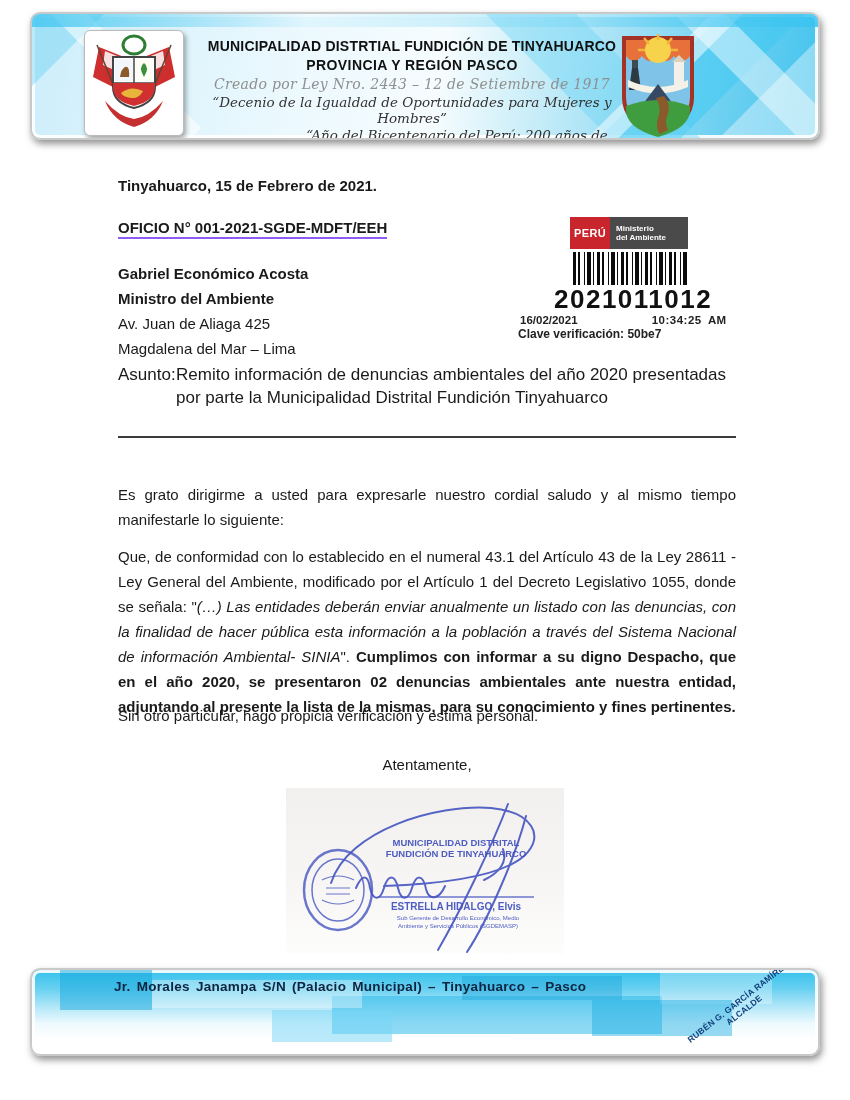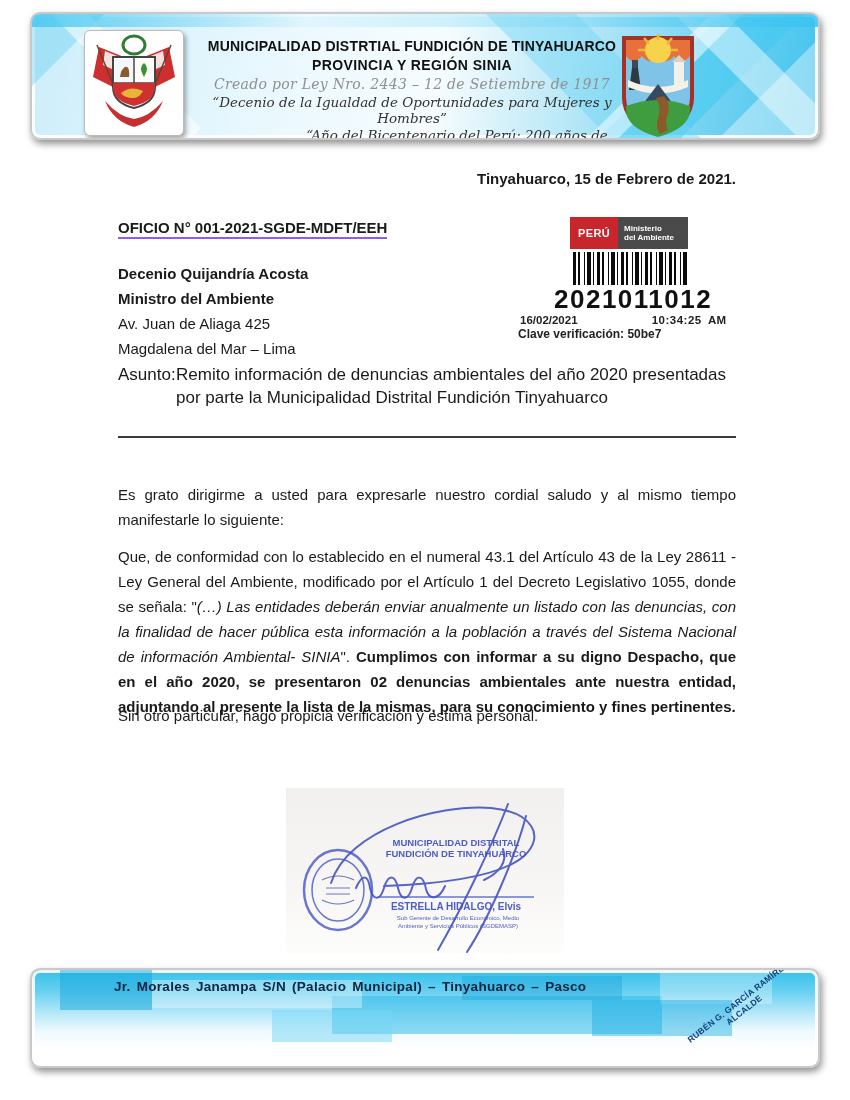--- a/index.html
+++ b/index.html
@@ -34,30 +34,30 @@
   .hdr-l4 { font-family:"DejaVu Serif", serif; font-style:italic; font-size:13.5px; color:#333; margin-top:2px; }
   .hdr-l5 { font-family:"DejaVu Serif", serif; font-style:italic; font-size:13.5px; color:#333; margin-top:1px; padding-left:90px; }
 
   .emblem { position:absolute; border-radius:6px; }
   .emblem-left  { left:52px; top:16px; width:100px; height:106px; background:#fff; box-shadow:2px 3px 5px rgba(0,0,0,.35); border:1px solid #bbb; }
   .emblem-right { left:584px; top:14px; width:84px; height:112px; }
 
   
   .abs { position:absolute; }
   .body-col { left:118px; width:618px; }
-  .dateline { top:170px; text-align:right; font-weight:bold; font-size:15px; }
+  .dateline { top:177px; text-align:left; font-weight:bold; font-size:15px; }
   .oficio   { top:219px; font-size:15px; font-weight:bold; }
   .oficio span { border-bottom:2px solid #8b5cf6; padding-bottom:1px; }
   .recipient { top:261px; font-size:15px; line-height:25px; }
   .recipient .b { font-weight:bold; }
 
   
   .minam { left:518px; top:217px; width:222px; }
   .minam-logo { display:flex; margin-left:52px; width:118px; height:32px; }
-  .minam-peru { width:48px; background:#c8252c; color:#fff; font-size:11px; font-weight:bold; display:flex; align-items:center; justify-content:center; letter-spacing:.3px; }
+  .minam-peru { width:40px; background:#c8252c; color:#fff; font-size:11px; font-weight:bold; display:flex; align-items:center; justify-content:center; letter-spacing:.3px; }
   .minam-min  { flex:1; background:#4a4a4a; color:#fff; font-size:8px; line-height:9.5px; display:flex; flex-direction:column; justify-content:center; padding-left:6px;font-weight:bold; }
   .barcode { margin:3px 0 0 55px; width:116px; height:33px;
     background:repeating-linear-gradient(90deg,#0b0b0b 0 3px,#fff 3px 5px,#0b0b0b 5px 7px,#fff 7px 11px,#0b0b0b 11px 12px,#fff 12px 14px,#0b0b0b 14px 18px,#fff 18px 20px,#0b0b0b 20px 21px,#fff 21px 24px); }
   .stampnum { margin-left:36px; font-size:26px; font-weight:bold; letter-spacing:1.5px; color:#111; line-height:28px; }
   .stamprow { display:flex; justify-content:space-between; font-size:11.5px; font-weight:bold; color:#222; padding:1px 14px 0 2px; }
   .stamprow .t { letter-spacing:.5px; }
   .stampver { text-align:left; padding-right:10px; font-size:12px; font-weight:bold; color:#222; margin-top:1px; }
 
   .subject { top:363px; display:flex; font-size:17px; line-height:23px; font-weight:normal;justify-content:flex-end; }
   .subject .lbl { width:58px; flex:none; }
@@ -70,21 +70,21 @@
   .p2 { top:544px; }
   .p3 { top:703px; }
   .p2 .it { font-style:italic; }
   .p2 .bd { font-weight:bold; }
   .closing { top:756px; text-align:center; font-size:15px; }
 
   .sig-wrap { left:286px; top:788px; width:278px; height:166px;
     background:linear-gradient(180deg,#f1f0ee 0%,#f7f6f4 60%,#fdfdfc 100%); }
 
   
-  .band-bottom { top:968px; height:100px;
+  .band-bottom { top:968px; height:88px;
     background:linear-gradient(180deg,#35c1ec 0%,#67d0f1 22%,#b9e9f9 46%,#eefafe 64%,#ffffff 82%); }
   .fb { position:absolute; }
   .fb1 { left:28px;  top:0;    width:92px;  height:40px; background:rgba(22,168,220,.5); }
   .fb2 { left:300px; top:26px; width:330px; height:38px; background:rgba(38,183,234,.5); }
   .fb3 { left:120px; top:10px; width:210px; height:28px; background:rgba(255,255,255,.35); }
   .fb4 { left:628px; top:0;    width:112px; height:34px; background:rgba(255,255,255,.3); }
   .fb5 { left:430px; top:6px;  width:160px; height:24px; background:rgba(16,158,214,.35); }
   .fb6 { left:240px; top:40px; width:120px; height:32px; background:rgba(118,214,246,.5); }
   .fb7 { left:560px; top:30px; width:140px; height:36px; background:rgba(28,173,227,.45); }
   .foot-address { position:absolute; left:82px; top:9px; font-size:13.5px; font-weight:bold; color:#0d2440; letter-spacing:.3px; word-spacing:2px; }
@@ -126,21 +126,21 @@
           <path d="M59,32 q6,4 0,14 q-6,-10 0,-14" fill="#3a8f3a"></path>
           <path d="M28,52 h42 v4 q0,14 -21,19 q-21,-5 -21,-19 z" fill="#d03030"></path>
           <path d="M36,62 q10,-8 22,-2 q-4,8 -12,7 q-8,-1 -10,-5" fill="#e8b43a"></path>
           <path d="M20,70 q14,16 29,18 q15,-2 29,-18 q-8,20 -29,26 q-21,-6 -29,-26" fill="#c62f2f"></path>
         </g>
       </svg>
     </div>
 
     <div class="hdr-text">
       <div class="hdr-l1">MUNICIPALIDAD DISTRTIAL FUNDICIÓN DE TINYAHUARCO</div>
-      <div class="hdr-l2">PROVINCIA Y REGIÓN SINIA</div>
+      <div class="hdr-l2">PROVINCIA Y REGIÓN PASCO</div>
       <div class="hdr-l3">Creado por Ley Nro. 2443 – 12 de Setiembre de 1917</div>
       <div class="hdr-l4">“Decenio de la Igualdad de Oportunidades para Mujeres y Hombres”</div>
       <div class="hdr-l5">“Año del Bicentenario del Perú: 200 años de Independencia</div>
     </div>
 
     <div class="emblem emblem-right">
       <svg width="84" height="112" viewBox="0 0 84 112">
         <path d="M6,8 h72 v62 q0,26 -36,38 q-36,-12 -36,-38 z" fill="#a33326"></path>
         <path d="M10,12 h64 v57 q0,23 -32,34 q-32,-11 -32,-34 z" fill="#7fc4e8"></path>
         <path d="M10,12 h64 v16 q-8,10 -16,0 q-8,10 -16,0 q-8,10 -16,0 q-8,10 -16,0 z" fill="#e8703a"></path>
@@ -162,21 +162,21 @@
         <path d="M40,70 q6,10 2,20 q-3,10 2,16 l8,-4 q-4,-8 0,-16 q3,-10 -4,-18 z" fill="#8a5a2b"></path>
       </svg>
     </div>
   </div>
 
   <div class="abs body-col dateline">Tinyahuarco, 15 de Febrero de 2021.</div>
 
   <div class="abs body-col oficio"><span>OFICIO N° 001-2021-SGDE-MDFT/EEH</span></div>
 
   <div class="abs body-col recipient">
-    <div class="b">Decenio Quijandría Acosta</div>
+    <div class="b">Gabriel Económico Acosta</div>
     <div class="b">Ministro del Ambiente</div>
     <div>Av. Juan de Aliaga 425</div>
     <div>Magdalena del Mar – Lima</div>
   </div>
 
   <div class="abs minam">
     <div class="minam-logo">
       <div class="minam-peru">PERÚ</div>
       <div class="minam-min">
         <span>Ministerio</span>
@@ -198,20 +198,21 @@
   </div>
 
   <div class="abs body-col rule"></div>
 
   <div class="abs body-col para p1">Es grato dirigirme a usted para expresarle nuestro cordial saludo y al mismo tiempo manifestarle lo siguiente:</div>
 
   <div class="abs body-col para p2"><span>Que, de conformidad con lo establecido en el numeral 43.1 del Artículo 43 de la Ley 28611 - Ley General del Ambiente, modificado por el Artículo 1 del Decreto Legislativo 1055, donde se señala: "</span><span class="it">(…) Las entidades deberán enviar anualmente un listado con las denuncias, con la finalidad de hacer pública esta información a la población a través del Sistema Nacional de información Ambiental- SINIA</span><span>". </span><span class="bd">Cumplimos con informar a su digno Despacho, que en el año 2020, se presentaron 02 denuncias ambientales ante nuestra entidad, adjuntando al presente la lista de la mismas, para su conocimiento y fines pertinentes.</span></div>
 
   <div class="abs body-col para p3">Sin otro particular, hago propicia verificación y estima personal.</div>
 
+  <div class="abs body-col closing">Atentamente,</div>
 
   <div class="abs sig-wrap">
     <svg width="278" height="166" viewBox="0 0 278 166">
       <g stroke="#4050bf" stroke-width="2" fill="none" opacity=".88" stroke-linecap="round">
         <path d="M45,95 C62,42 150,16 205,20 C246,24 260,48 238,68 C214,89 152,96 98,98"></path>
         <path d="M222,16 C205,60 175,122 152,162"></path>
         <path d="M240,28 C229,70 202,132 181,164"></path>
         <path d="M70,100 c6,-14 12,-14 14,0 c3,13 10,13 14,0 c4,-14 11,-14 14,0 c3,13 10,13 14,0 c4,-14 11,-14 14,1 c3,12 13,11 19,-3"></path>
         <path d="M198,92 c15,-7 24,-18 19,-31"></path>
       </g>

